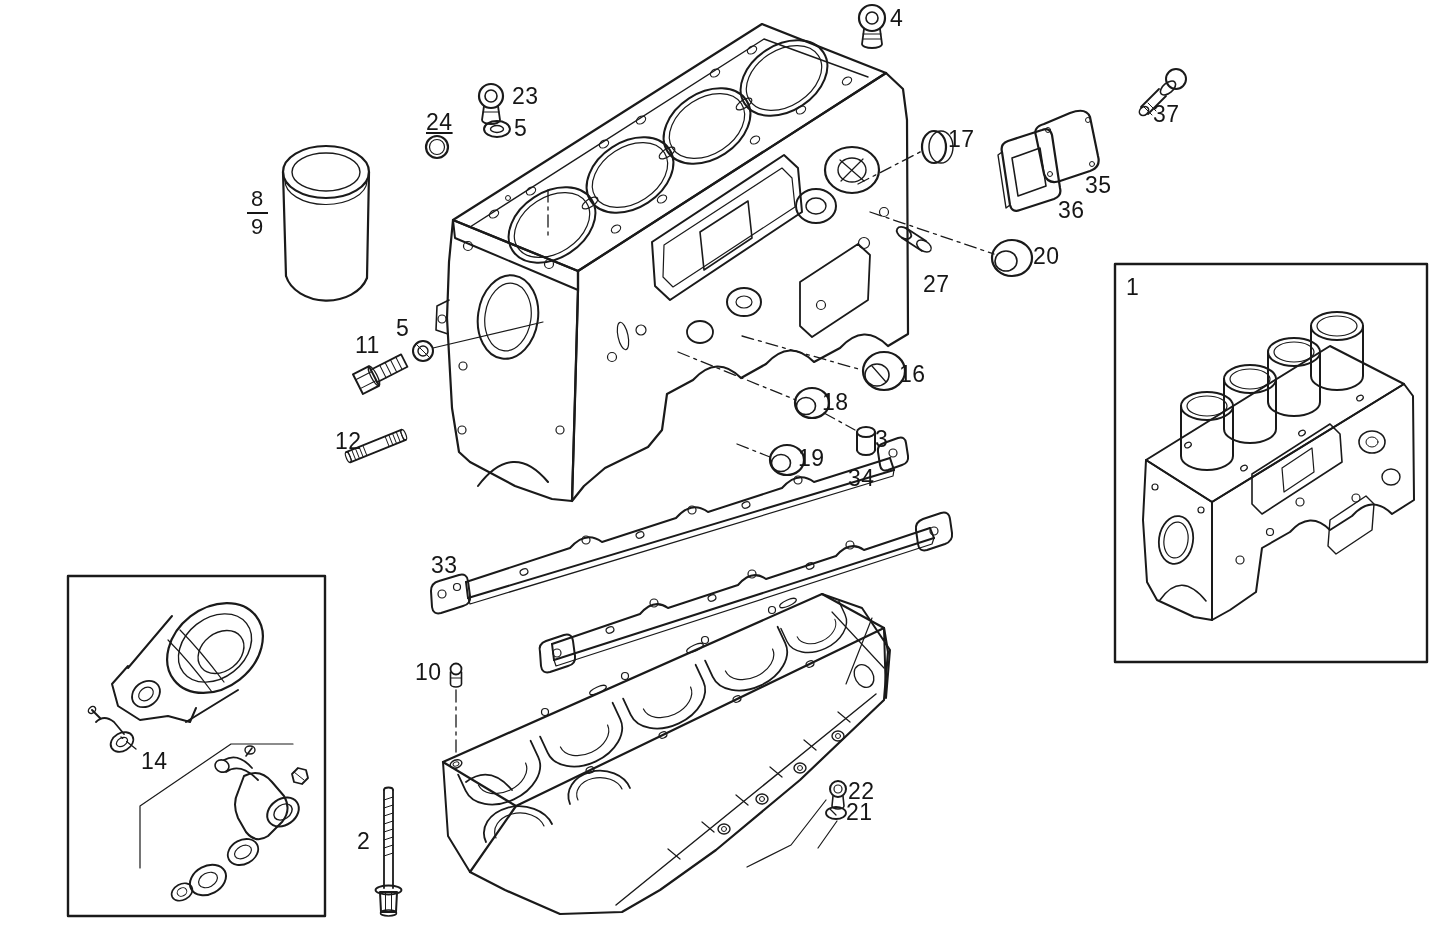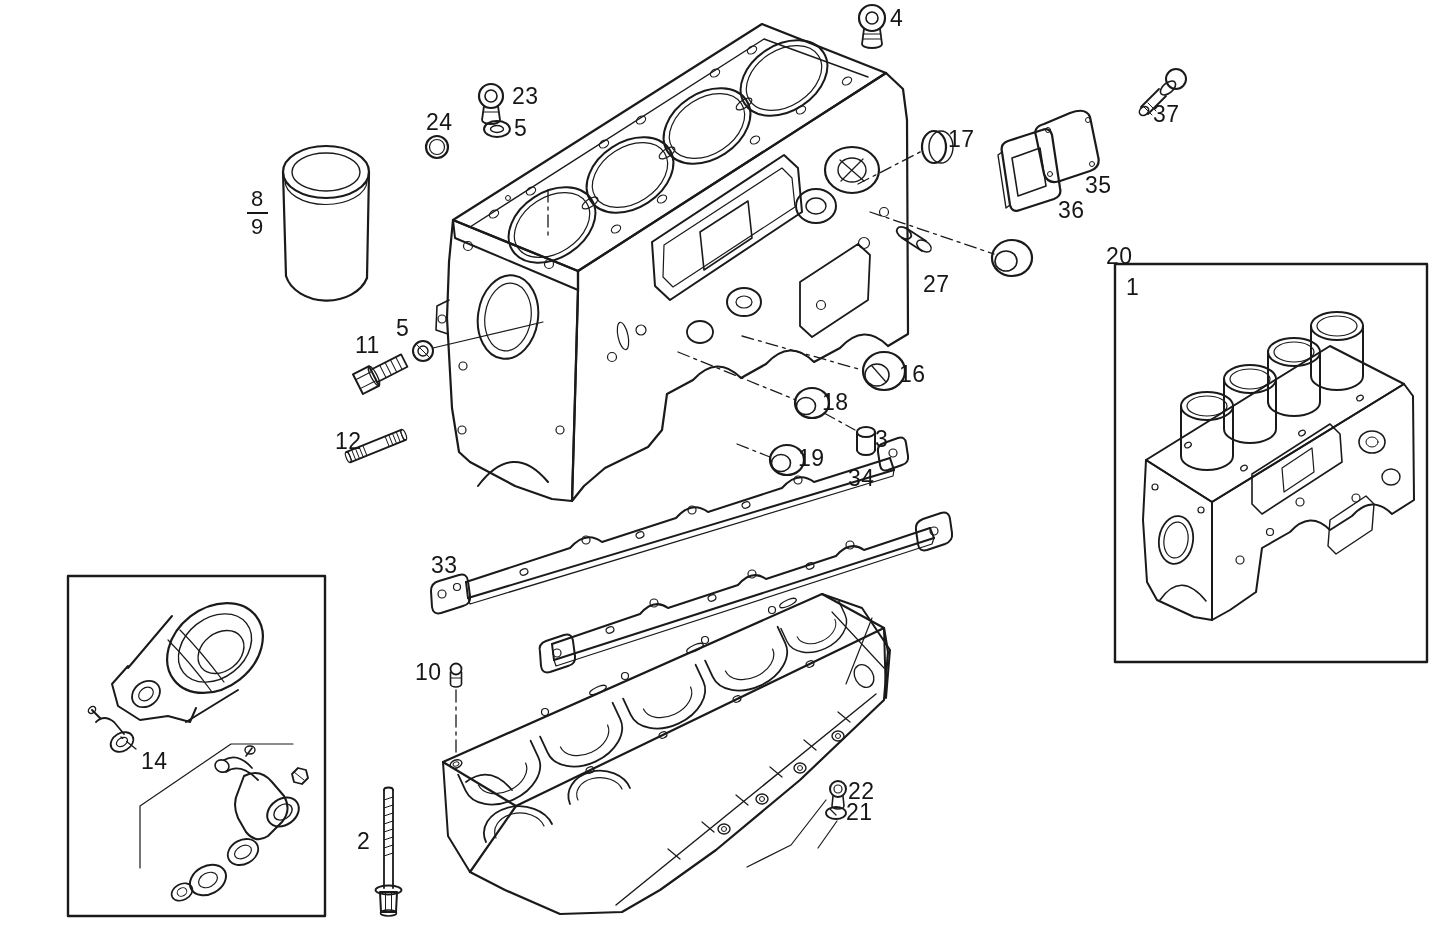--- a/index.html
+++ b/index.html
@@ -422,27 +422,27 @@
     <path class="dd" d="M456 690 L456 756"></path>
     <path class="thin" d="M826 800 L791 845 L747 867"></path>
     <path class="thin" d="M837 821 L818 848"></path>
   </g>
 </svg>
 
 <div id="callout-layer">
       <div class="callout" style="left: 890px; top: 7px;">4</div>
       <div class="callout" style="left: 512px; top: 85px;">23</div>
       <div class="callout" style="left: 514px; top: 117px;">5</div>
-      <div class="callout" style="left: 426px; top: 111px;">24</div>
+      <div class="callout" style="left: 426px; top: 111px; text-decoration: underline;">24</div>
       <div class="callout" style="left: 1153px; top: 103px;">37</div>
       <div class="callout" style="left: 948px; top: 128px;">17</div>
       <div class="callout" style="left: 1085px; top: 174px;">35</div>
       <div class="callout" style="left: 1029px; top: 199px; margin-left: 29px;">36</div>
       <div class="callout" style="left: 923px; top: 252px; margin-top: 21px;">27</div>
-      <div class="callout" style="left: 1078px; top: 245px; padding-left: 28px;">20</div>
+      <div class="callout" style="left: 1033px; top: 245px;">20</div>
       <div class="callout" style="left: 1126px; top: 276px;">1</div>
       <div class="callout" style="left: 396px; top: 317px;">5</div>
       <div class="callout" style="left: 355px; top: 334px; text-align: right;">11</div>
       <div class="callout" style="left: 899px; top: 363px;">16</div>
       <div class="callout" style="left: 822px; top: 391px;">18</div>
       <div class="callout" style="left: 335px; top: 430px;">12</div>
       <div class="callout" style="left: 875px; top: 428px;">3</div>
       <div class="callout" style="left: 798px; top: 447px;">19</div>
       <div class="callout" style="left: 848px; top: 467px;">34</div>
       <div class="callout" style="left: 431px; top: 554px;">33</div>

